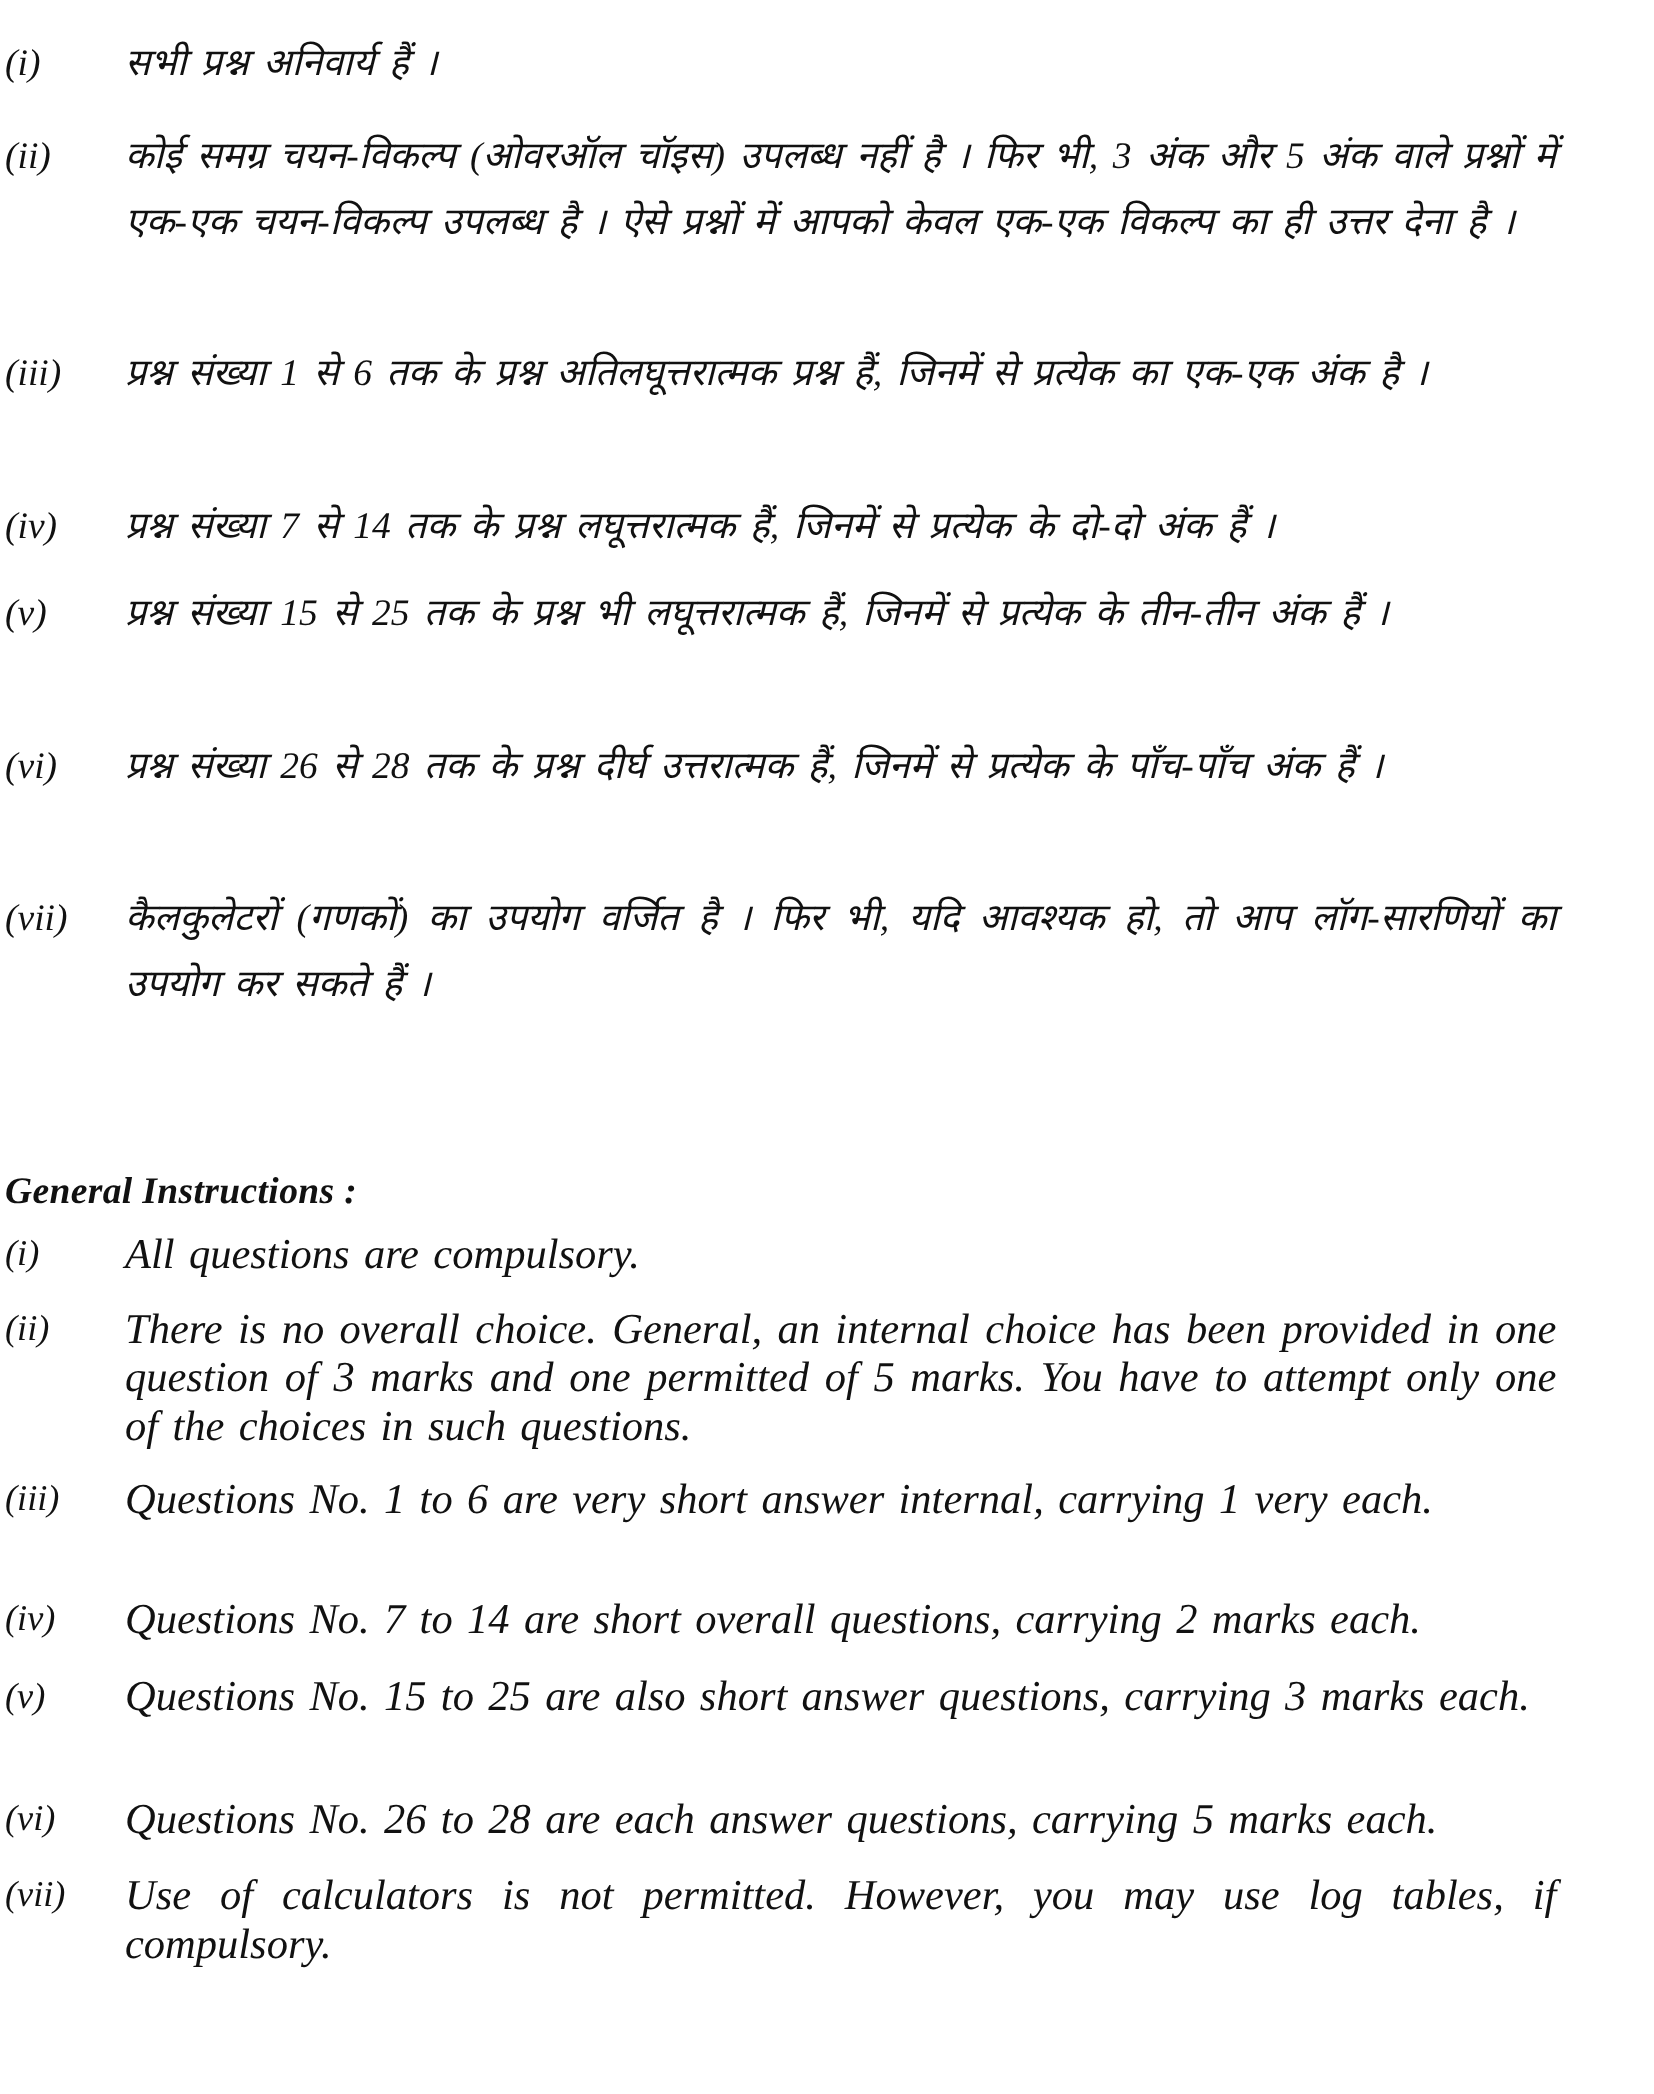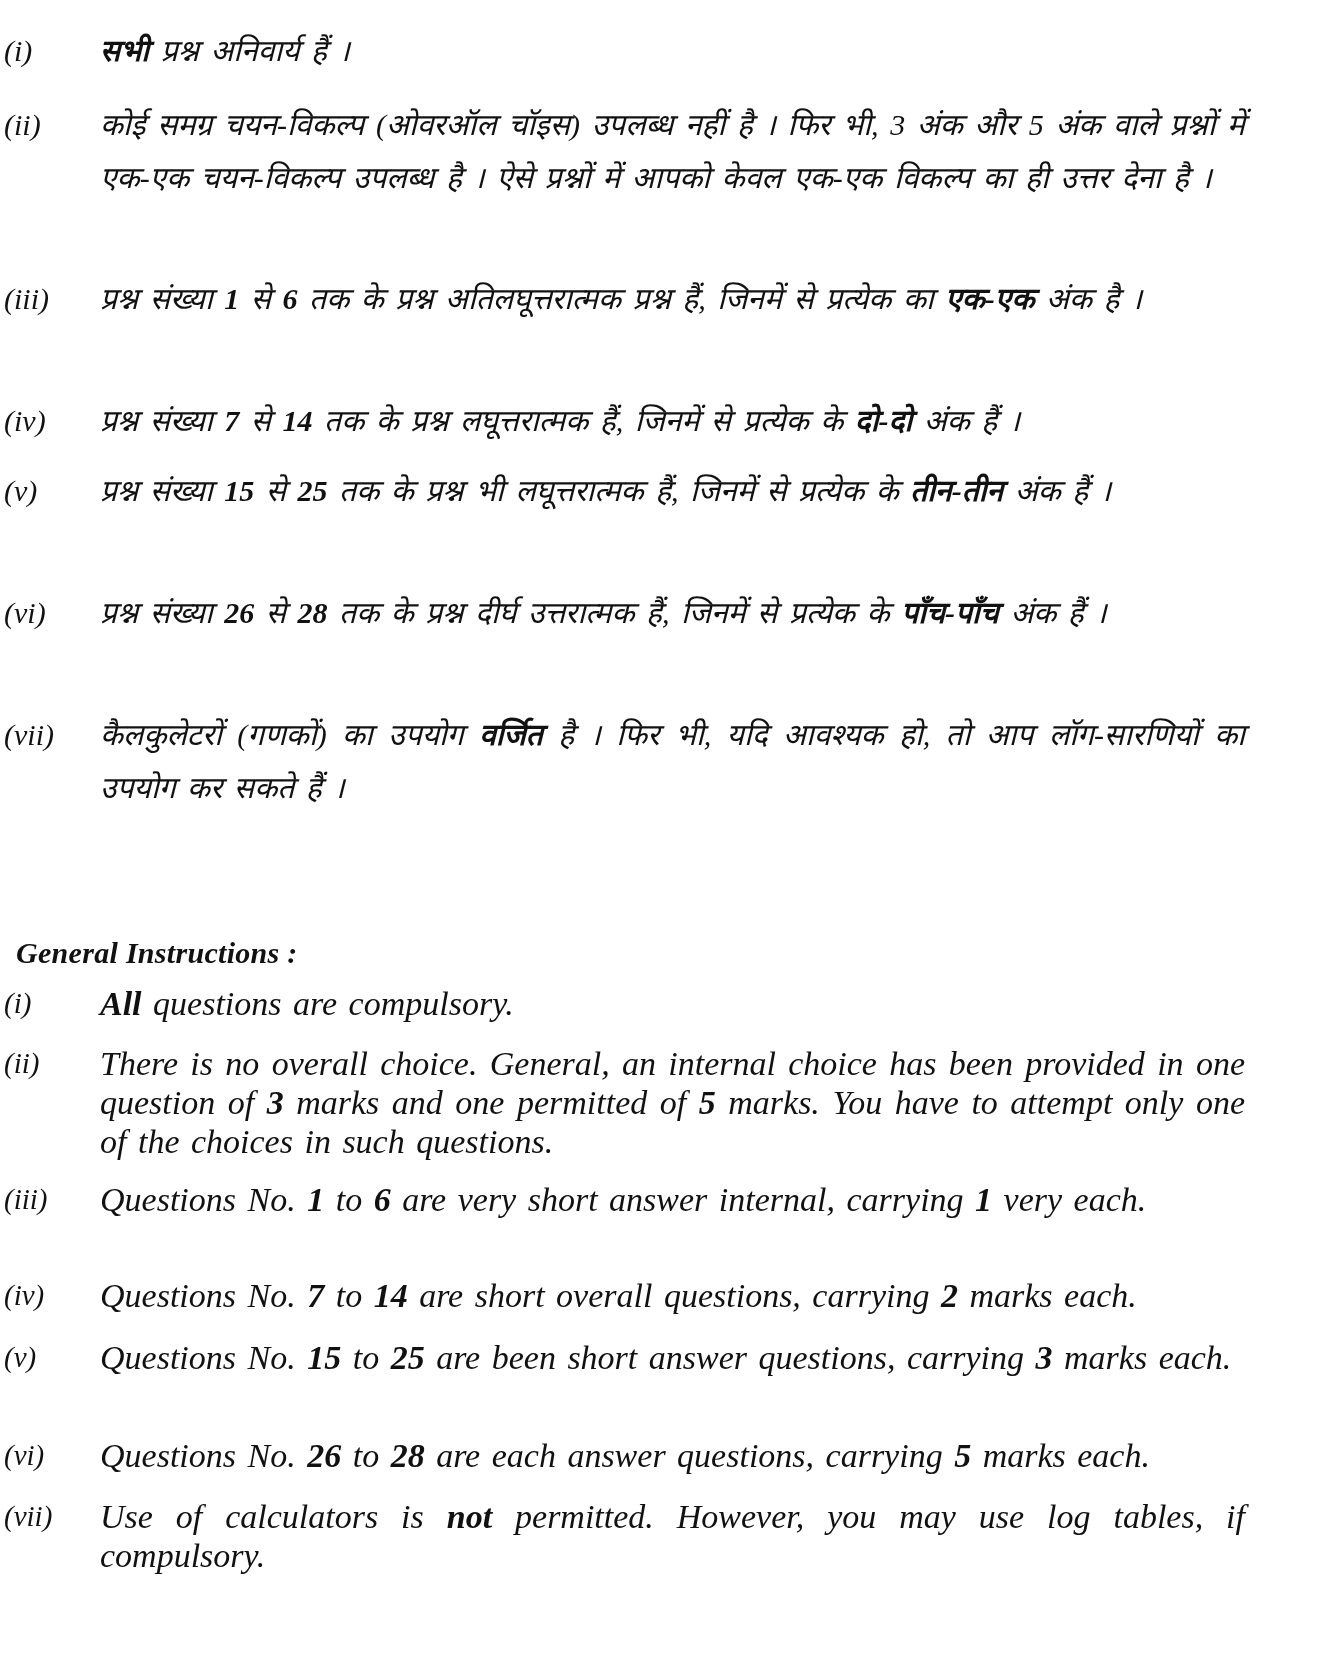--- a/index.html
+++ b/index.html
@@ -15,23 +15,23 @@
   }
   .num {
     width: 100px; flex: 0 0 100px; font-style: italic;
     padding-left: 4px; box-sizing: border-box;
   }
   .txt { flex: 1; font-style: italic; text-align: justify; text-align-last: left; }
   .hi .num { font-size: 30px; line-height: 53px; }
   .hi .txt { font-size: 30px; line-height: 53px; word-spacing: 4px; }
   .en .num { font-size: 29px; line-height: 39px; }
   .en .txt { font-size: 34px; line-height: 39px; word-spacing: 3px; }
-  .txt b { font-weight: bold; }
+  .txt b { font-weight: normal; }
   .heading {
-    position: absolute; left: 16px; top: 936px;
+    position: absolute; left: 4px; top: 936px;
     font-size: 30px; font-weight: bold; font-style: italic; letter-spacing: 0.3px;
   }
 </style>
 </head>
 <body>
 
 <div class="page">
   <div id="hindi-list">
       <div class="item hi" style="top: 24px;">
         <div class="num">(i)</div>
@@ -75,21 +75,21 @@
       <div class="item en" style="top: 1180px;">
         <div class="num">(iii)</div>
         <div class="txt"><span>Questions No. </span><b>1</b><span> to </span><b>6</b><span> are very short answer internal, carrying </span><b>1</b><span> very each.</span></div>
       </div>
       <div class="item en" style="top: 1276px;">
         <div class="num">(iv)</div>
         <div class="txt"><span>Questions No. </span><b>7</b><span> to </span><b>14</b><span> are short overall questions, carrying  </span><b>2</b><span> marks each.</span></div>
       </div>
       <div class="item en" style="top: 1338px;">
         <div class="num">(v)</div>
-        <div class="txt"><span>Questions No. </span><b>15</b><span> to </span><b>25</b><span> are been short answer questions, carrying </span><b>3</b><span> marks each.</span></div>
+        <div class="txt"><span>Questions No. </span><b>15</b><span> to </span><b>25</b><span> are also short answer questions, carrying </span><b>3</b><span> marks each.</span></div>
       </div>
       <div class="item en" style="top: 1436px;">
         <div class="num">(vi)</div>
         <div class="txt"><span>Questions No. </span><b>26</b><span> to </span><b>28</b><span> are each answer questions, carrying </span><b>5</b><span> marks each.</span></div>
       </div>
       <div class="item en" style="top: 1497px;">
         <div class="num">(vii)</div>
         <div class="txt"><span>Use of calculators is </span><b>not</b><span> permitted. However, you may use log tables, if compulsory.</span></div>
       </div>
     </div>

